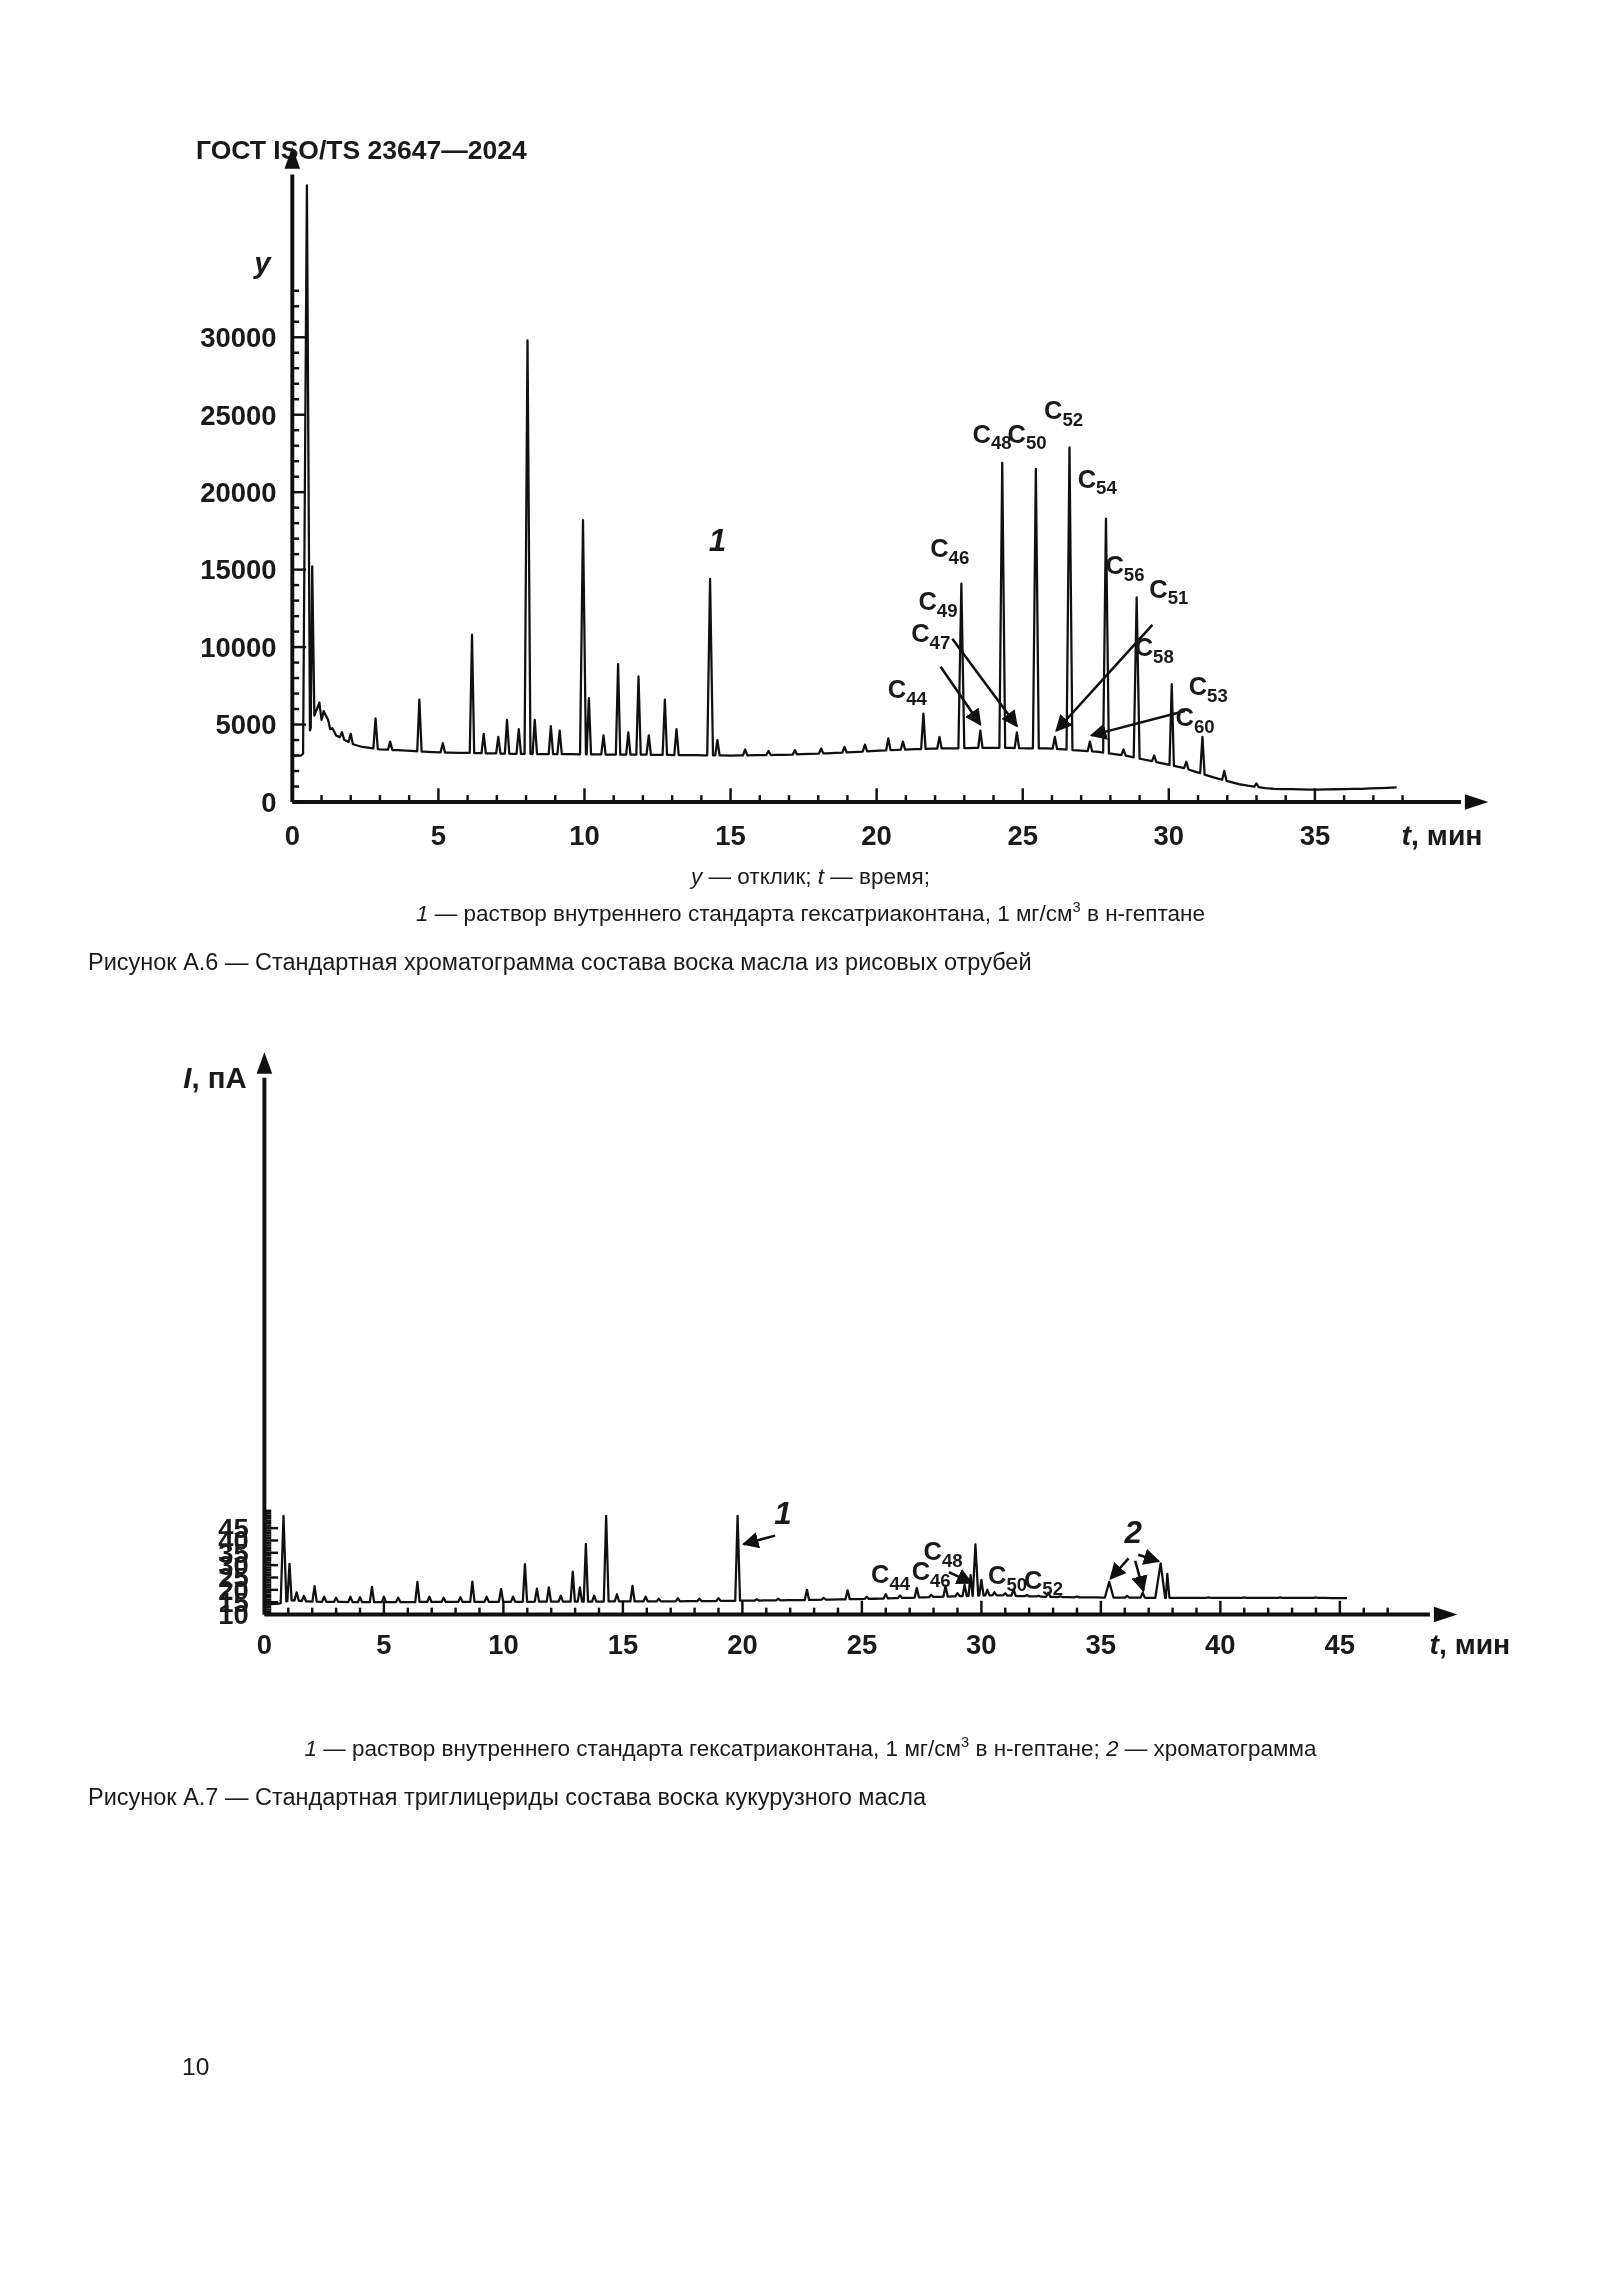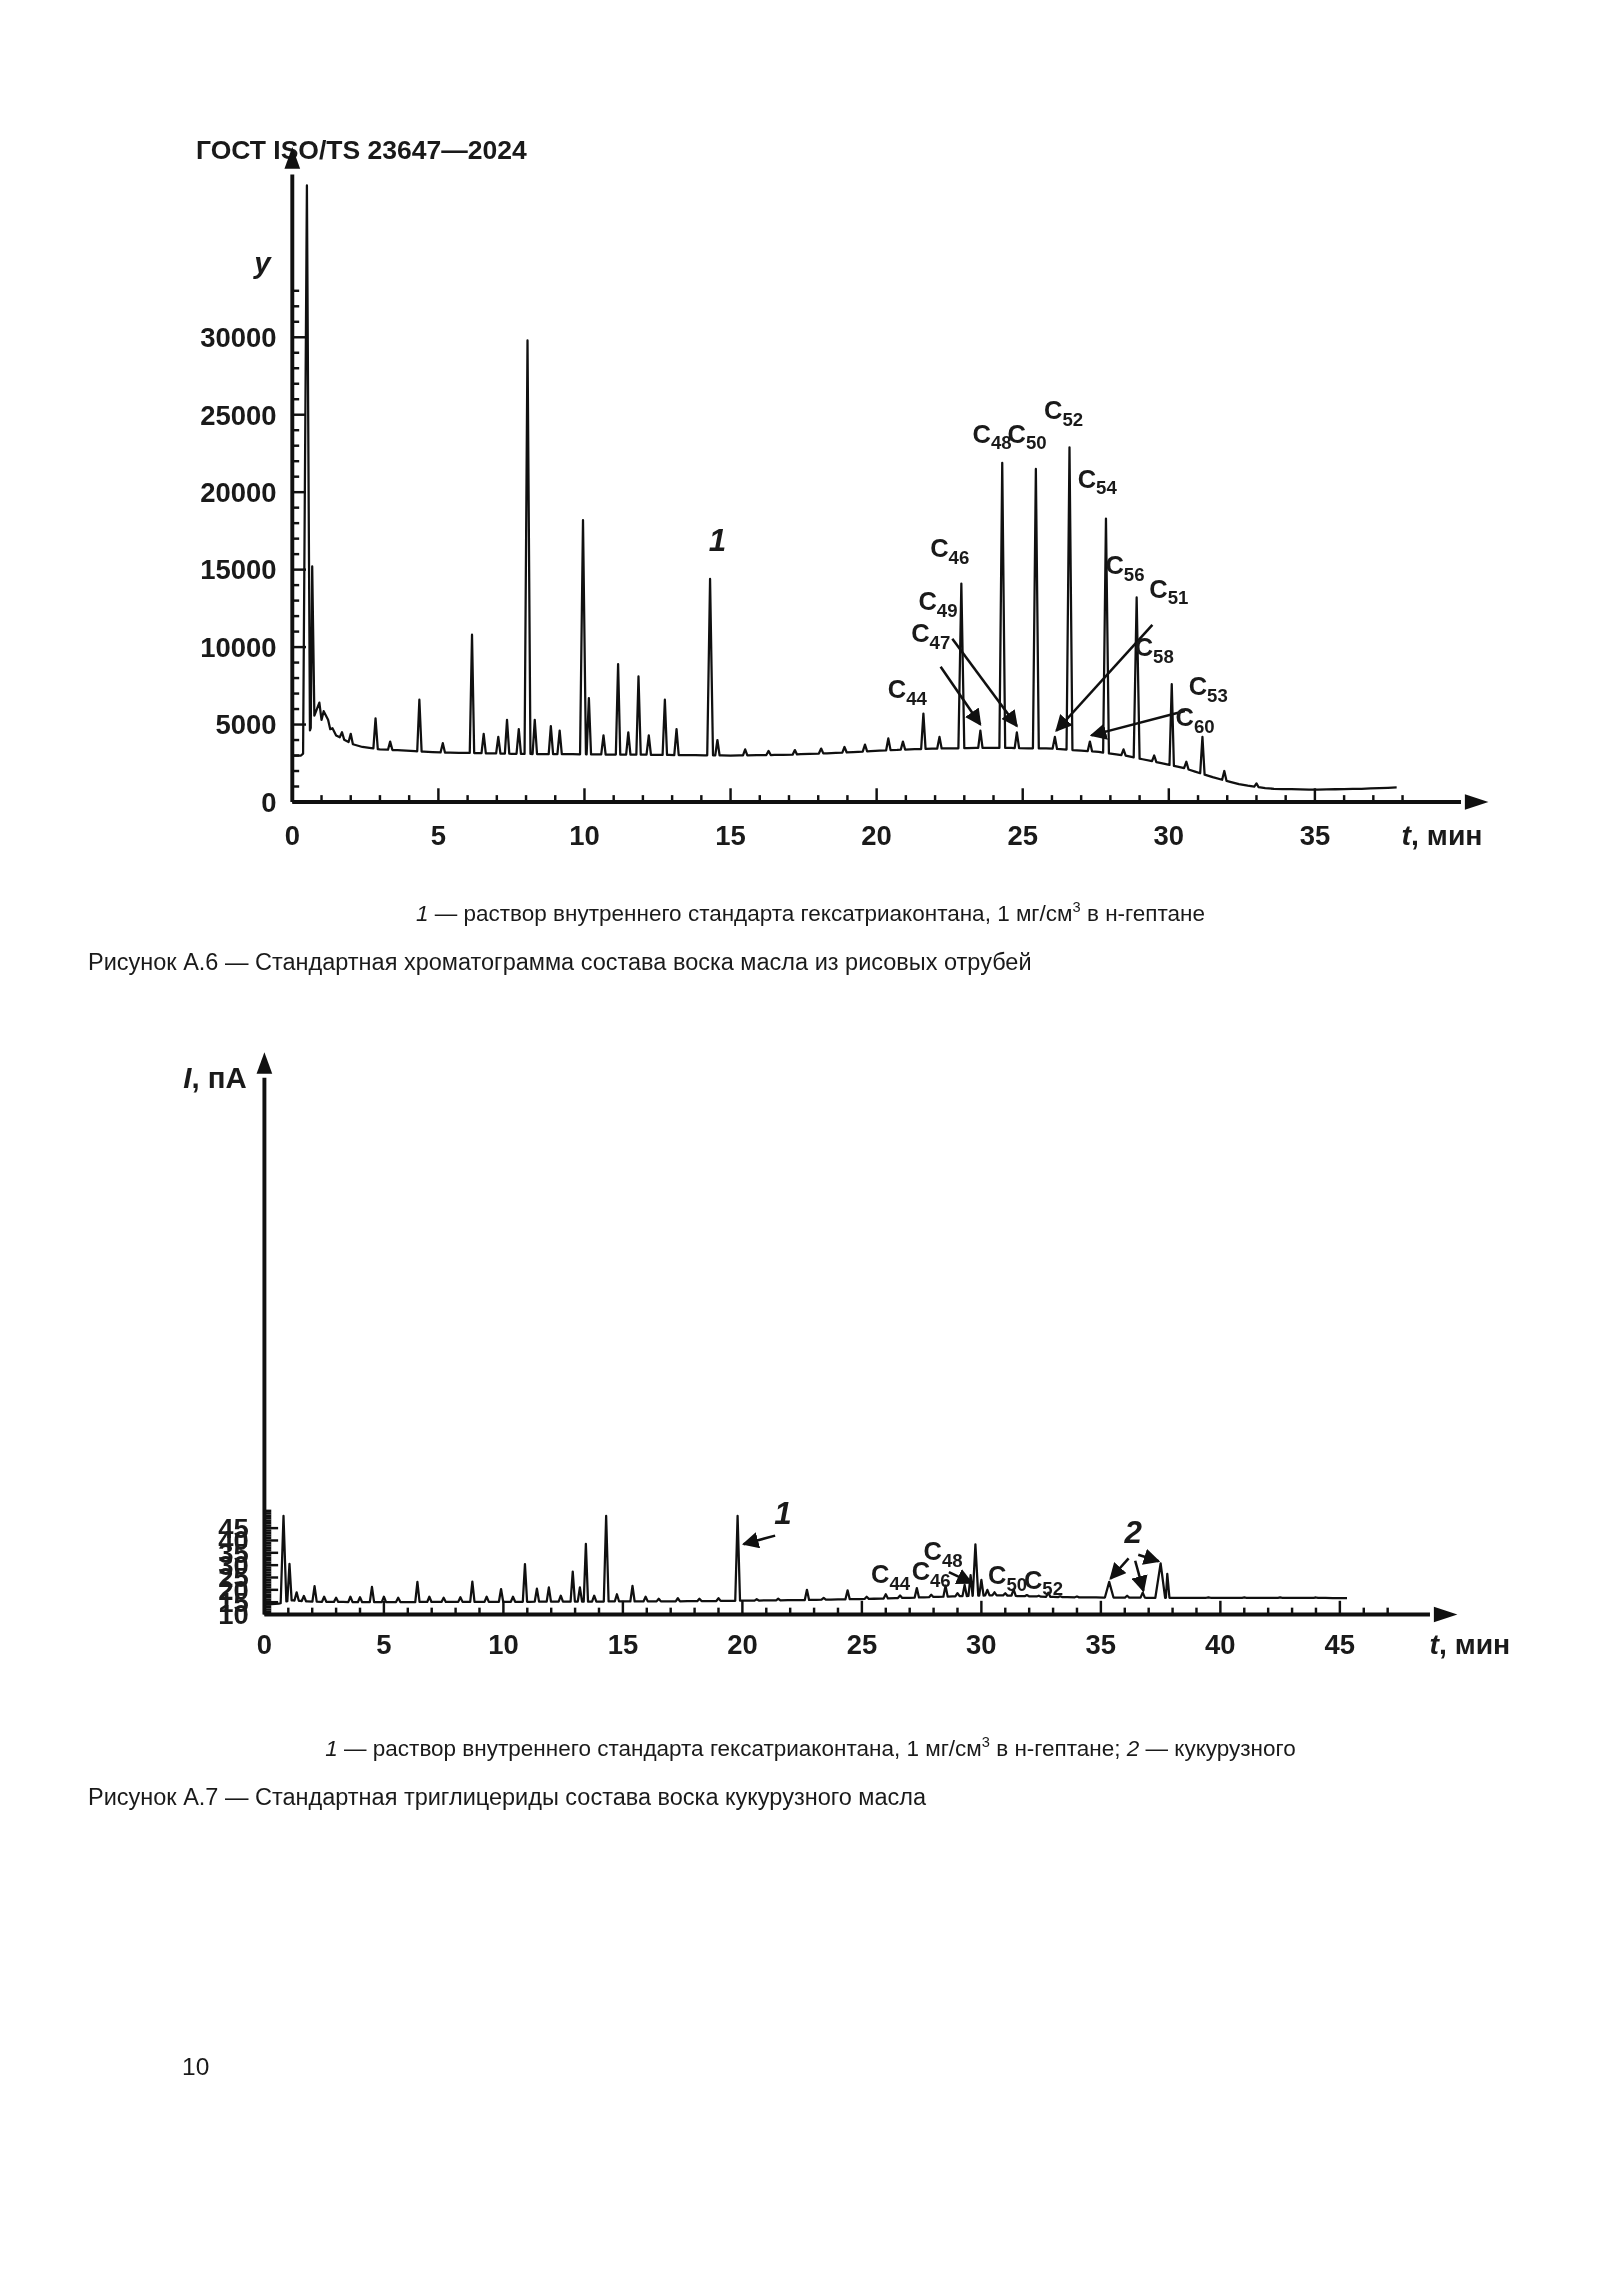--- a/index.html
+++ b/index.html
@@ -140,20 +140,21 @@
         <text x="987.3000000000001" y="435.74" text-anchor="middle" font-weight="bold" font-size="26"><tspan>C</tspan><tspan dy="7" font-size="19">56</tspan></text>
         <text x="1032" y="459.43999999999994" text-anchor="middle" font-weight="bold" font-size="26"><tspan>C</tspan><tspan dy="7" font-size="19">51</tspan></text>
         <line x1="1015.2264177089421" y1="487.305722668081" x2="917.27" y2="595.3199999999999" stroke="#101010" stroke-width="2.6" marker-end="url(#arr0)"></line>
         <text x="1017.1" y="519.48" text-anchor="middle" font-weight="bold" font-size="26"><tspan>C</tspan><tspan dy="7" font-size="19">58</tspan></text>
         <text x="1072.23" y="558.98" text-anchor="middle" font-weight="bold" font-size="26"><tspan>C</tspan><tspan dy="7" font-size="19">53</tspan></text>
         <line x1="1048.39" y1="575.196" x2="953.0300000000001" y2="600.06" stroke="#101010" stroke-width="2.6" marker-end="url(#arr0)"></line>
         <text x="1058.82" y="590.58" text-anchor="middle" font-weight="bold" font-size="26"><tspan>C</tspan><tspan dy="7" font-size="19">60</tspan></text>
       </g>
     </svg>
 
+  <div class="cap" style="top:864px;"><span style="font-style: italic;">y</span><span> — отклик; </span><span style="font-style: italic;">t</span><span> — время;</span></div>
   <div class="cap" style="top:899px;"><span style="font-style: italic;">1</span><span> — раствор внутреннего стандарта гексатриаконтана, 1 мг/см</span><sup>3</sup><span> в н-гептане</span></div>
   <div class="figtitle" style="top:949px;">Рисунок А.6 — Стандартная хроматограмма состава воска масла из рисовых отрубей</div>
 
   <svg class="chart-svg" id="chart1" style="left:127px;top:1019px;" width="1411" height="668" viewBox="0 0 1440 682">
       <defs>
         <marker id="arr1" viewBox="0 0 10 10" refX="9" refY="5" markerWidth="6.5" markerHeight="6.5" orient="auto-start-reverse">
           <path d="M0,0 L10,5 L0,10 z" fill="#101010"></path>
         </marker>
       </defs>
       <g stroke="#101010" stroke-width="4">
@@ -287,18 +288,18 @@
         <line x1="1032.1616000000001" y1="547.0527999999999" x2="1053.048" y2="553.568" stroke="#101010" stroke-width="2.6" marker-end="url(#arr1)"></line>
         <text x="779.28" y="575.744" text-anchor="middle" font-weight="bold" font-size="26"><tspan>C</tspan><tspan dy="7" font-size="19">44</tspan></text>
         <text x="820.7599999999999" y="573.224" text-anchor="middle" font-weight="bold" font-size="26"><tspan>C</tspan><tspan dy="7" font-size="19">46</tspan></text>
         <text x="832.9599999999999" y="552.056" text-anchor="middle" font-weight="bold" font-size="26"><tspan>C</tspan><tspan dy="7" font-size="19">48</tspan></text>
         <line x1="838.8159999999999" y1="564.7936000000001" x2="862.24" y2="575.744" stroke="#101010" stroke-width="2.6" marker-end="url(#arr1)"></line>
         <text x="898.84" y="576.752" text-anchor="middle" font-weight="bold" font-size="26"><tspan>C</tspan><tspan dy="7" font-size="19">50</tspan></text>
         <text x="935.4399999999999" y="581.54" text-anchor="middle" font-weight="bold" font-size="26"><tspan>C</tspan><tspan dy="7" font-size="19">52</tspan></text>
       </g>
     </svg>
 
-  <div class="cap" style="top:1734px;"><span style="font-style: italic;">1</span><span> — раствор внутреннего стандарта гексатриаконтана, 1 мг/см</span><sup>3</sup><span> в н-гептане; </span><span style="font-style: italic;">2</span><span> — кукурузного</span></div>
+  <div class="cap" style="top:1734px;"><span style="font-style: italic;">1</span><span> — раствор внутреннего стандарта гексатриаконтана, 1 мг/см</span><sup>3</sup><span> в н-гептане; </span><span style="font-style: italic;">2</span><span> — хроматограмма</span></div>
   <div class="figtitle" style="top:1784px;">Рисунок А.7 — Стандартная триглицериды состава воска кукурузного масла</div>
 
   <div class="pagenum">10</div>
 </div>
 
 
 </body></html>

